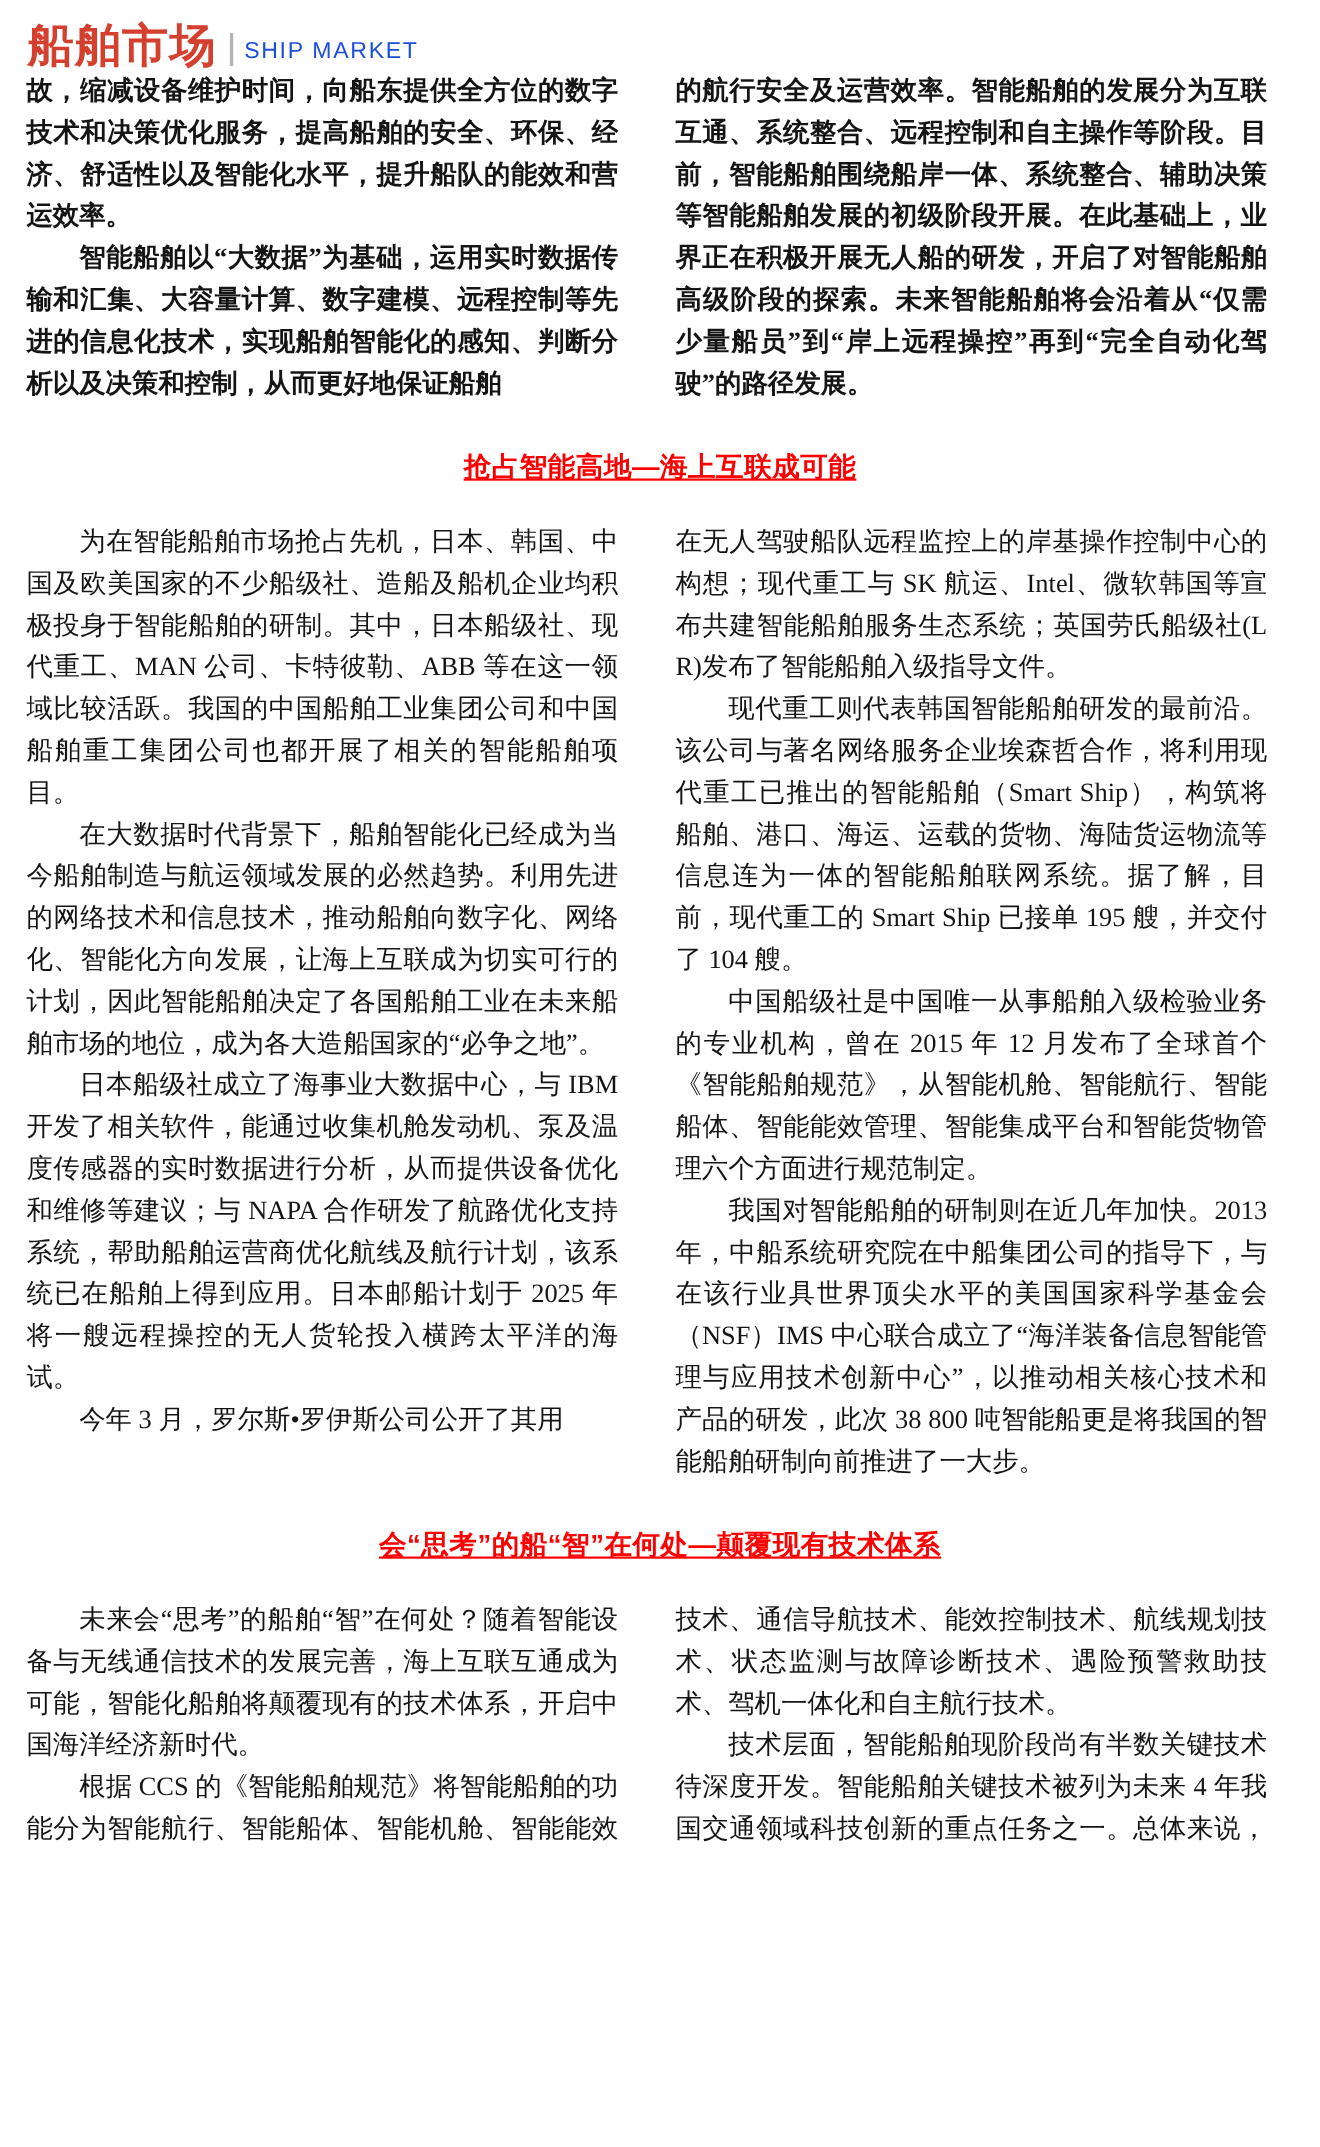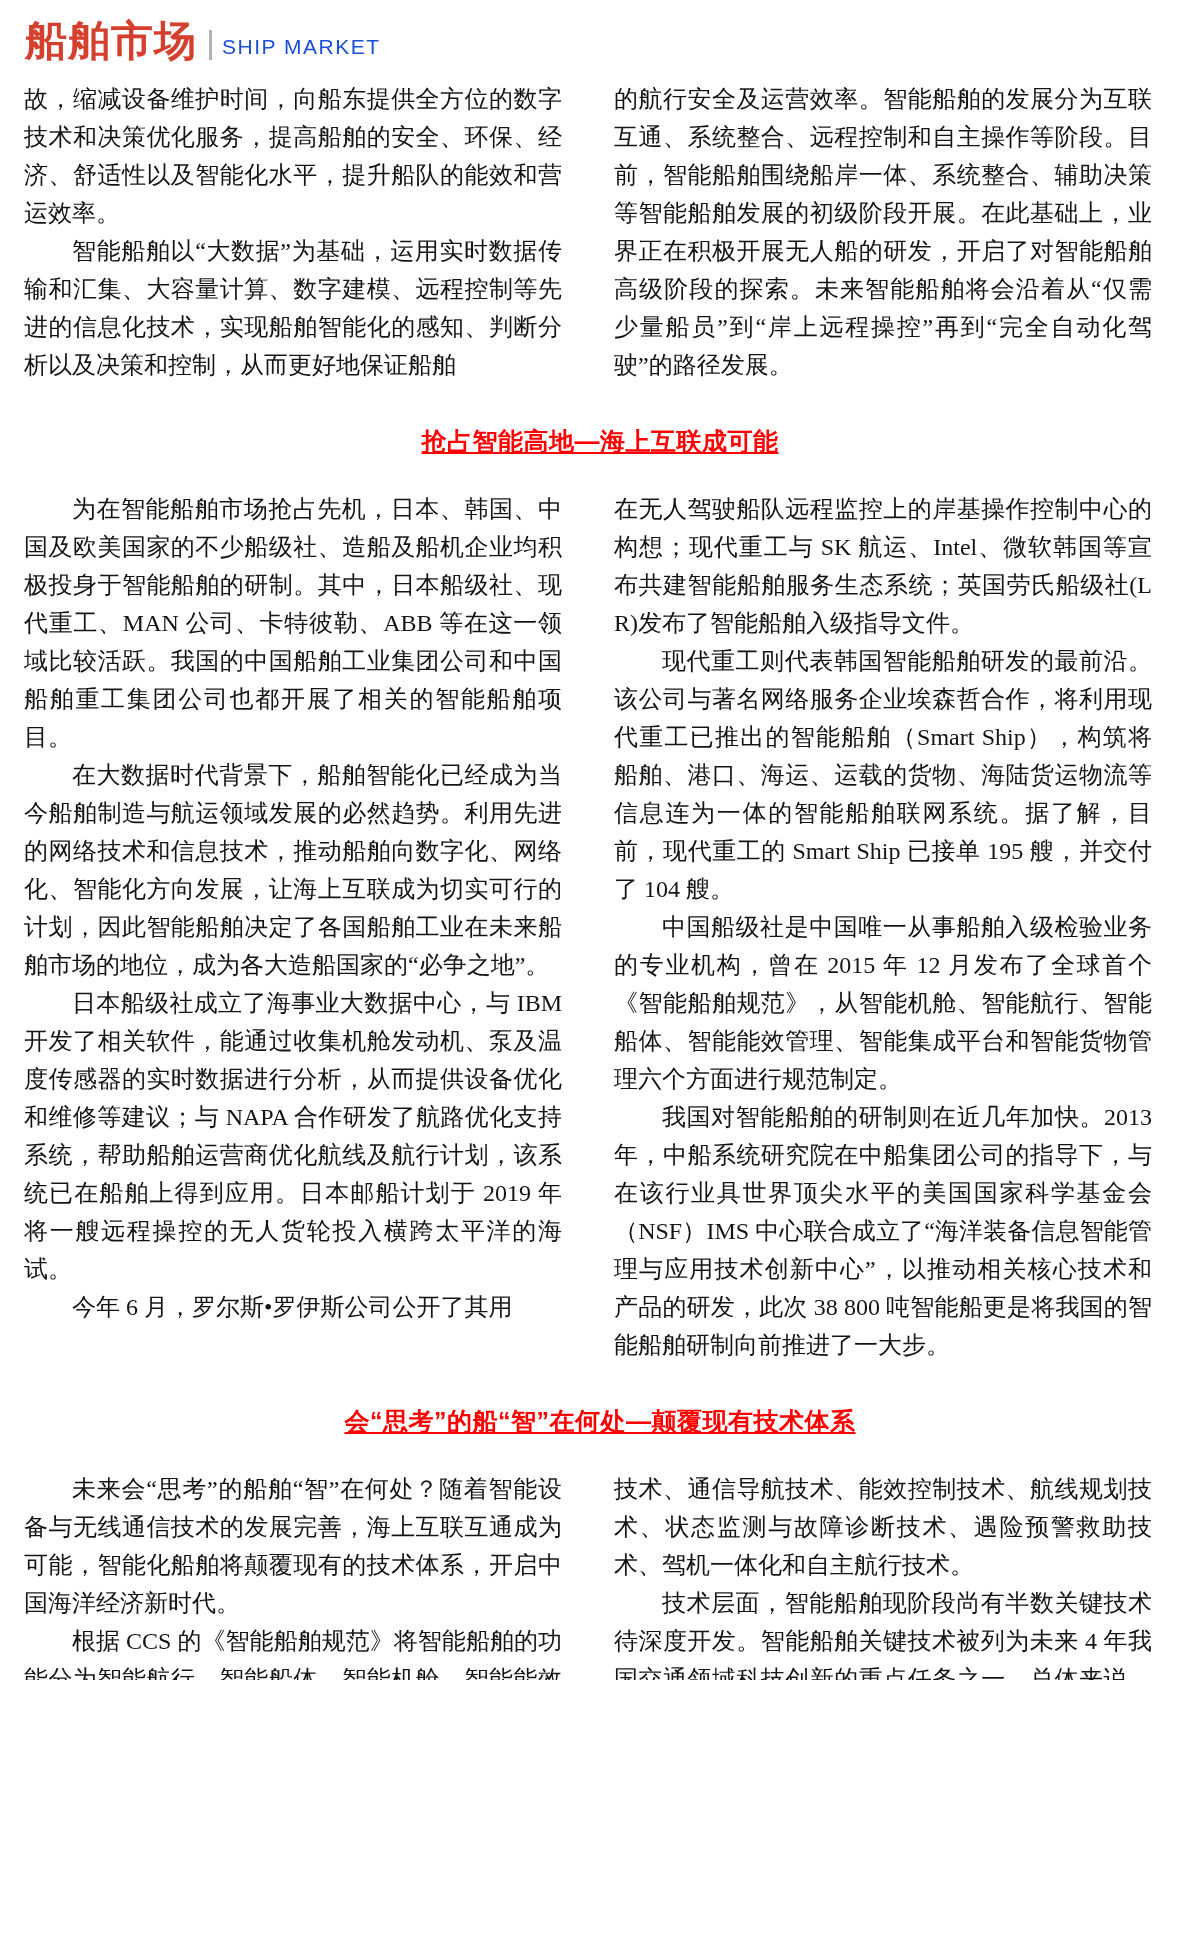--- a/index.html
+++ b/index.html
@@ -51,21 +51,21 @@
   .col { width: 538px; }
   .col p {
     margin: 0;
     font-size: 24px;
     line-height: 38px;
     text-align: justify;
     text-justify: inter-ideograph;
     word-break: break-all;
   }
   .col p.indent { text-indent: 2em; }
-  .sec-intro { margin-top: 16px; }
+  .sec-intro { margin-top: 0; font-weight: bold; }
   
   .red-heading {
     margin: 42px 0 34px 0;
     text-align: center;
     font-family: "Liberation Sans", "DejaVu Sans", sans-serif;
     font-weight: bold;
     font-size: 25px;
     line-height: 30px;
     color: #fe0000;
     letter-spacing: 0.5px;
@@ -101,22 +101,22 @@
       <p>的航行安全及运营效率。智能船舶的发展分为互联互通、系统整合、远程控制和自主操作等阶段。目前，智能船舶围绕船岸一体、系统整合、辅助决策等智能船舶发展的初级阶段开展。在此基础上，业界正在积极开展无人船的研发，开启了对智能船舶高级阶段的探索。未来智能船舶将会沿着从“仅需少量船员”到“岸上远程操控”再到“完全自动化驾驶”的路径发展。</p>
     </div>
   </div>
 
   <h2 class="red-heading">抢占智能高地—海上互联成可能</h2>
 
   <div class="two-col">
     <div class="col">
       <p class="indent">为在智能船舶市场抢占先机，日本、韩国、中国及欧美国家的不少船级社、造船及船机企业均积极投身于智能船舶的研制。其中，日本船级社、现代重工、MAN 公司、卡特彼勒、ABB 等在这一领域比较活跃。我国的中国船舶工业集团公司和中国船舶重工集团公司也都开展了相关的智能船舶项目。</p>
       <p class="indent">在大数据时代背景下，船舶智能化已经成为当今船舶制造与航运领域发展的必然趋势。利用先进的网络技术和信息技术，推动船舶向数字化、网络化、智能化方向发展，让海上互联成为切实可行的计划，因此智能船舶决定了各国船舶工业在未来船舶市场的地位，成为各大造船国家的“必争之地”。</p>
-      <p class="indent">日本船级社成立了海事业大数据中心，与 IBM 开发了相关软件，能通过收集机舱发动机、泵及温度传感器的实时数据进行分析，从而提供设备优化和维修等建议；与 NAPA 合作研发了航路优化支持系统，帮助船舶运营商优化航线及航行计划，该系统已在船舶上得到应用。日本邮船计划于 2019 年将一艘远程操控的无人货轮投入横跨太平洋的海试。</p>
-      <p class="indent">今年 6 月，罗尔斯•罗伊斯公司公开了其用</p>
+      <p class="indent">日本船级社成立了海事业大数据中心，与 IBM 开发了相关软件，能通过收集机舱发动机、泵及温度传感器的实时数据进行分析，从而提供设备优化和维修等建议；与 NAPA 合作研发了航路优化支持系统，帮助船舶运营商优化航线及航行计划，该系统已在船舶上得到应用。日本邮船计划于 2025 年将一艘远程操控的无人货轮投入横跨太平洋的海试。</p>
+      <p class="indent">今年 3 月，罗尔斯•罗伊斯公司公开了其用</p>
     </div>
     <div class="col">
       <p>在无人驾驶船队远程监控上的岸基操作控制中心的构想；现代重工与 SK 航运、Intel、微软韩国等宣布共建智能船舶服务生态系统；英国劳氏船级社(LR)发布了智能船舶入级指导文件。</p>
       <p class="indent">现代重工则代表韩国智能船舶研发的最前沿。该公司与著名网络服务企业埃森哲合作，将利用现代重工已推出的智能船舶（Smart Ship），构筑将船舶、港口、海运、运载的货物、海陆货运物流等信息连为一体的智能船舶联网系统。据了解，目前，现代重工的 Smart Ship 已接单 195 艘，并交付了 104 艘。</p>
       <p class="indent">中国船级社是中国唯一从事船舶入级检验业务的专业机构，曾在 2015 年 12 月发布了全球首个《智能船舶规范》，从智能机舱、智能航行、智能船体、智能能效管理、智能集成平台和智能货物管理六个方面进行规范制定。</p>
       <p class="indent">我国对智能船舶的研制则在近几年加快。2013 年，中船系统研究院在中船集团公司的指导下，与在该行业具世界顶尖水平的美国国家科学基金会（NSF）IMS 中心联合成立了“海洋装备信息智能管理与应用技术创新中心”，以推动相关核心技术和产品的研发，此次 38 800 吨智能船更是将我国的智能船舶研制向前推进了一大步。</p>
     </div>
   </div>
 
   <h2 class="red-heading">会“思考”的船“智”在何处—颠覆现有技术体系</h2>

